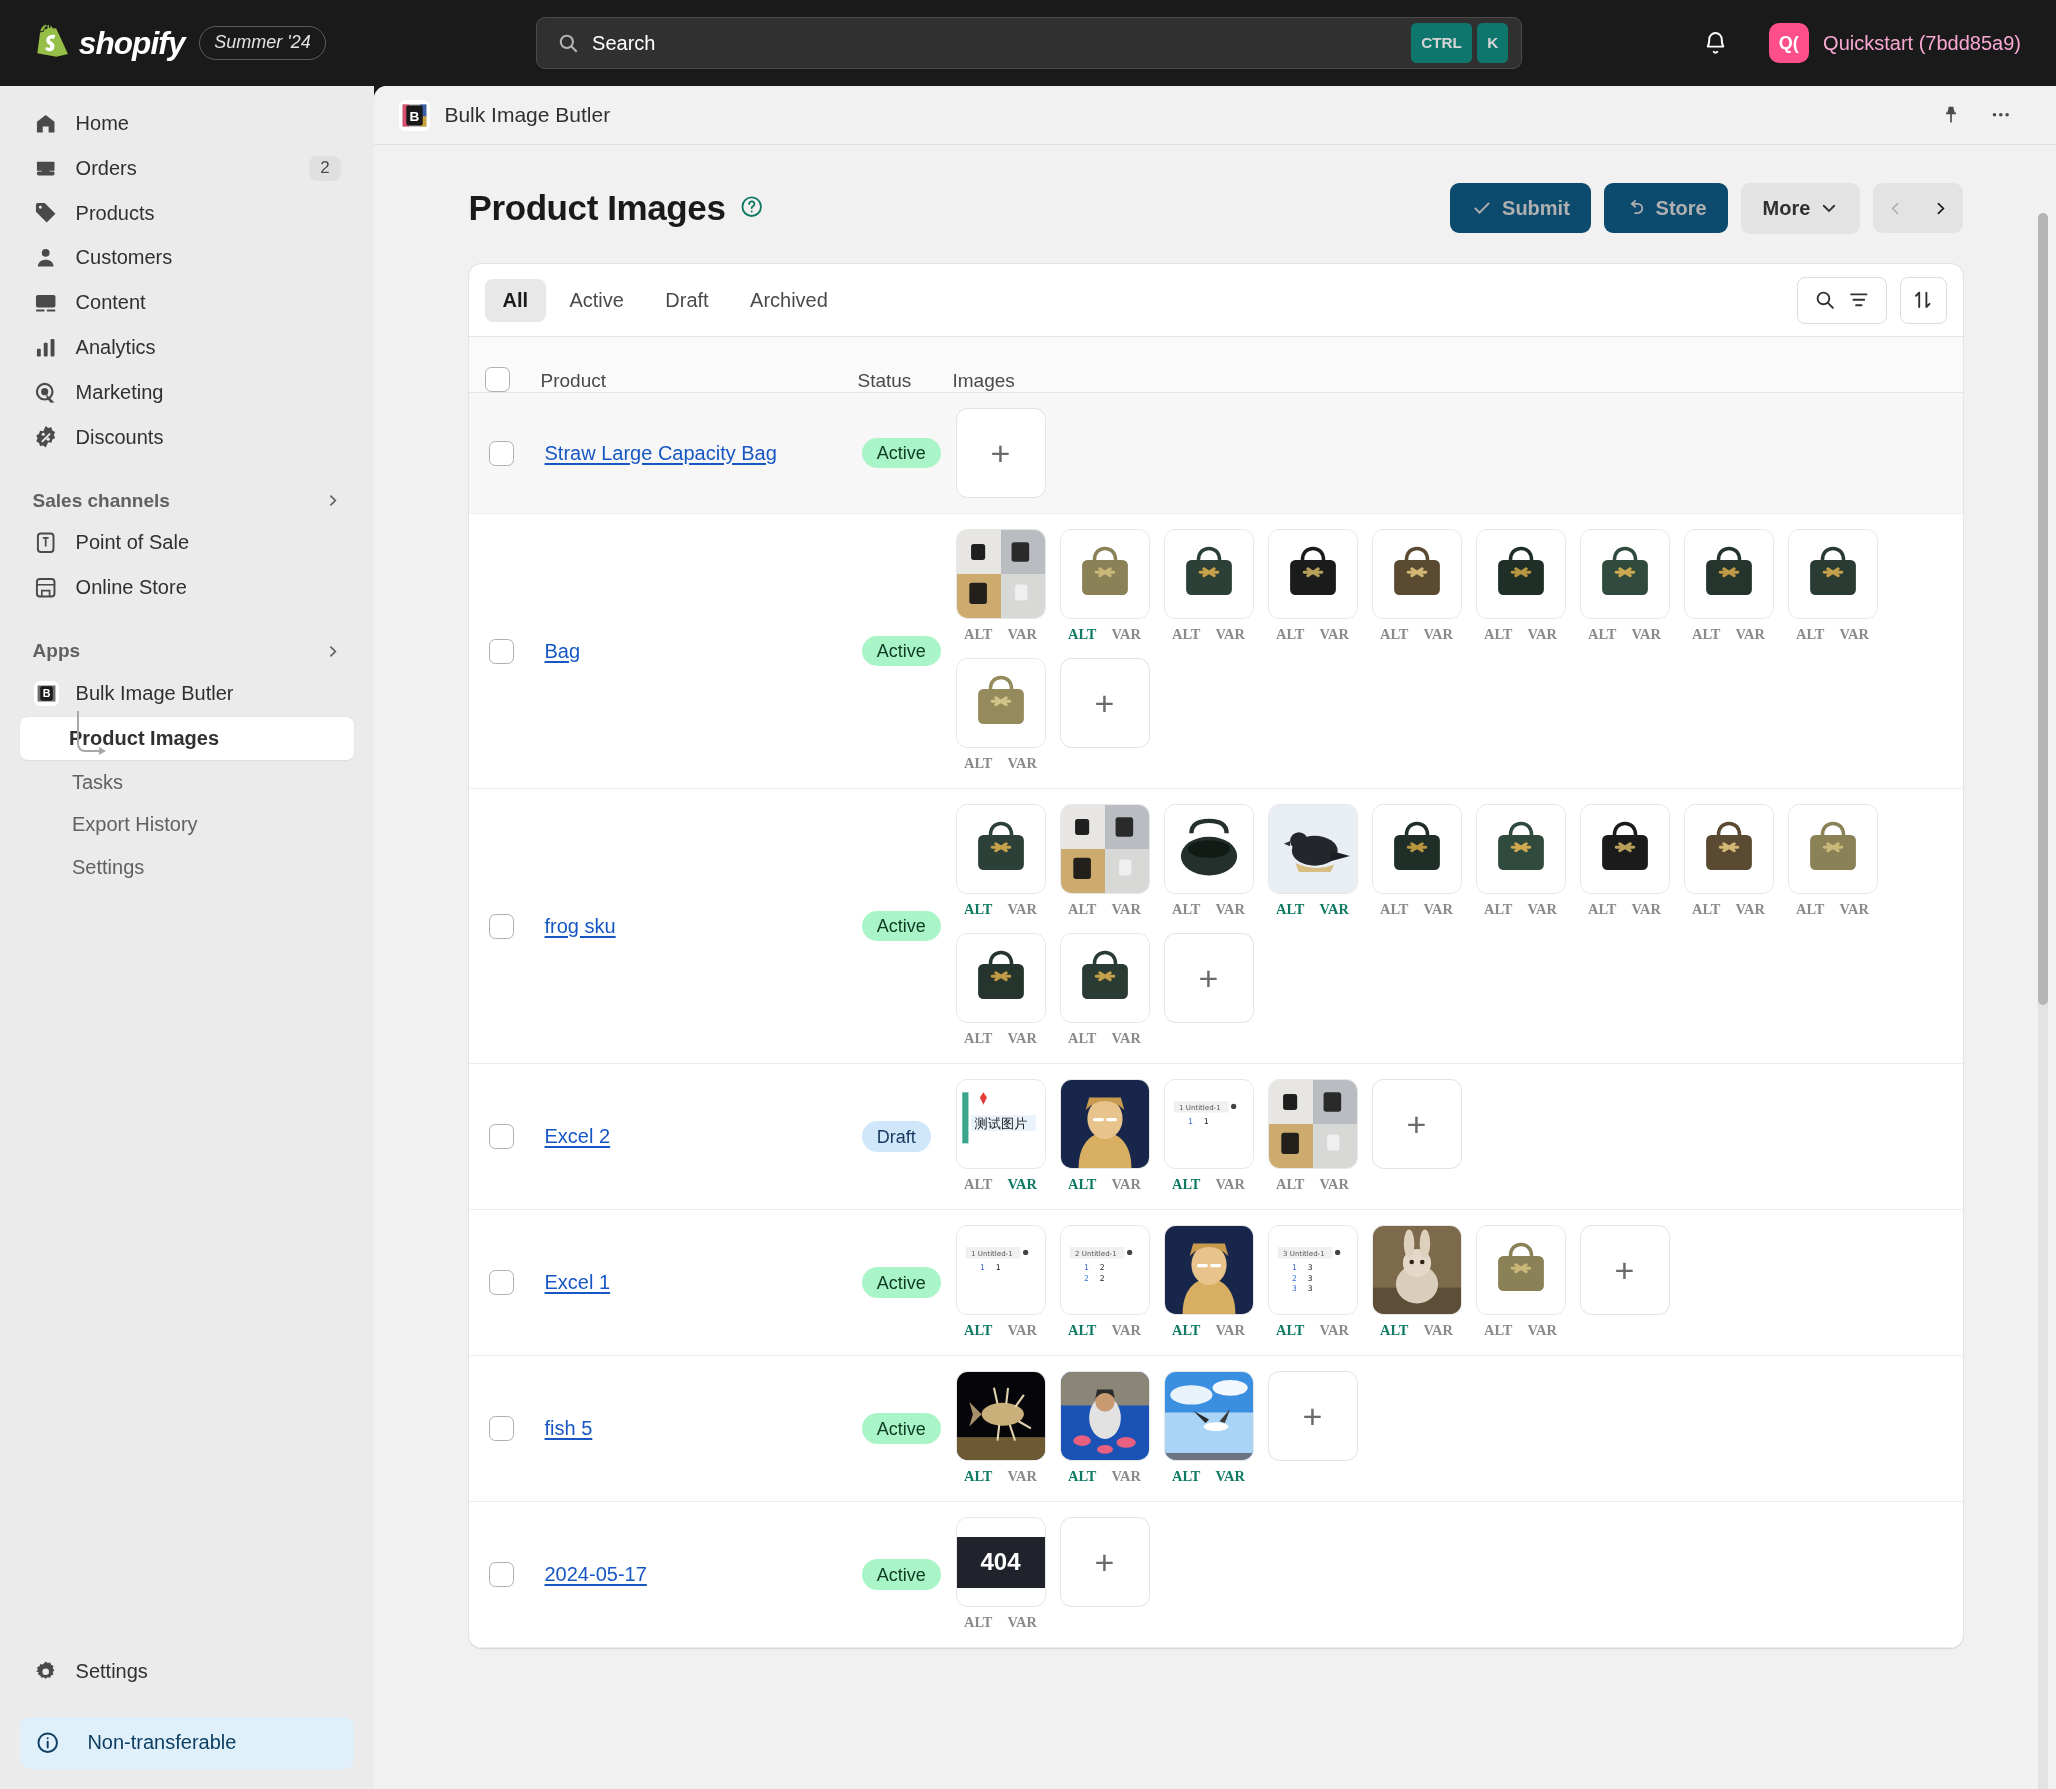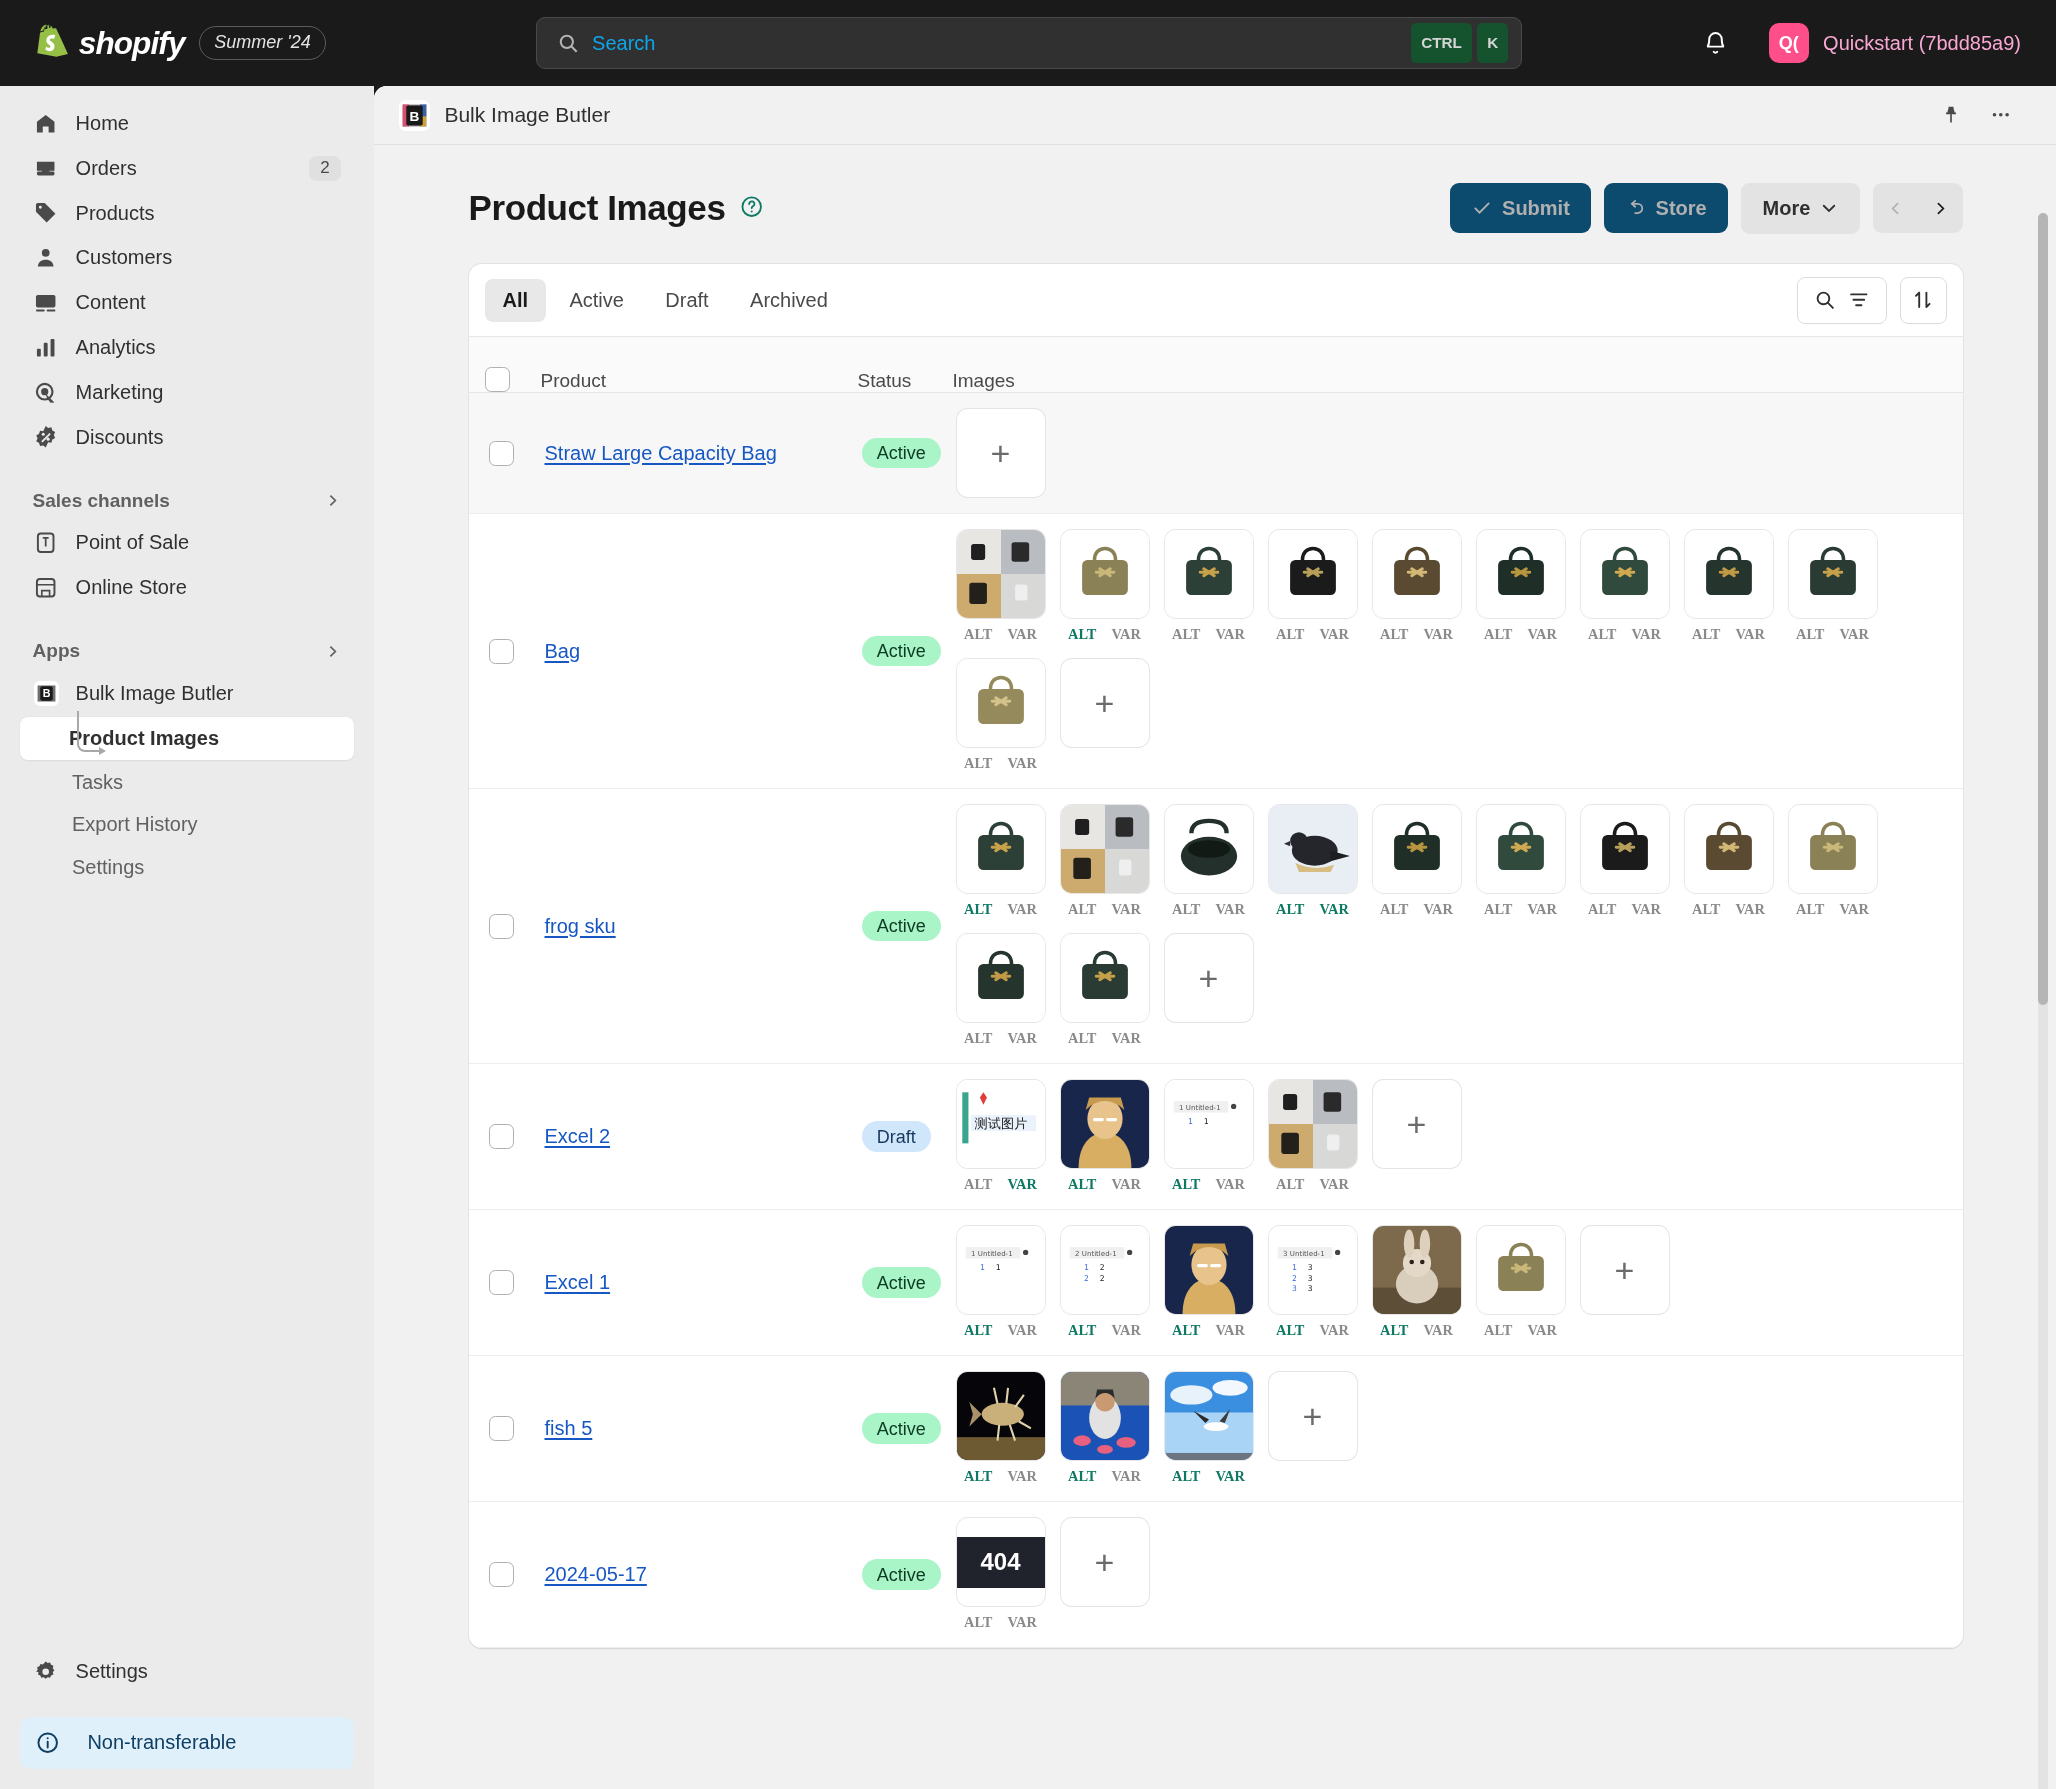--- a/index.html
+++ b/index.html
@@ -22,24 +22,24 @@
     border: 1.4px solid #5c5c5c; border-radius: 18px;
     padding: 5.4px 14.4px 6.3px; color: #e3e3e3;
     font-size: 18px; font-style: italic;
   }
   .searchwrap { position: absolute; left: 536px; width: 986px; }
   .searchbar {
     height: 52px; background: #303030; border: 0.9px solid #4a4a4a;
     border-radius: 9px; display: flex; align-items: center;
     padding: 0 12.6px 0 20px; gap: 12.6px;
   }
-  .searchbar .ph { color: #0ea5e9; font-size: 20px; flex: 1; }
+  .searchbar .ph { color: #ffffff; font-size: 20px; flex: 1; }
   .kbd-group { display: flex; gap: 5.4px; }
   .kbd {
-    background: #14532d; color: #d5d5d5; border-radius: 5.4px;
+    background: #0f766e; color: #d5d5d5; border-radius: 5.4px;
     padding: 11px 10px; font-size: 15.3px; font-weight: 600;
   }
   .topright {
     position: absolute; right: 27px; display: flex;
     align-items: center; gap: 23.4px;
   }
   .bell-btn { width: 41px; height: 41px; display: flex; align-items: center; justify-content: center; border-radius: 8px; }
   .userchip { display: flex; align-items: center; gap: 14.4px; padding: 5.4px 9px; border-radius: 9px; }
   .avatar {
     width: 40px; height: 40px; border-radius: 10px; background: #ff4f8b;

